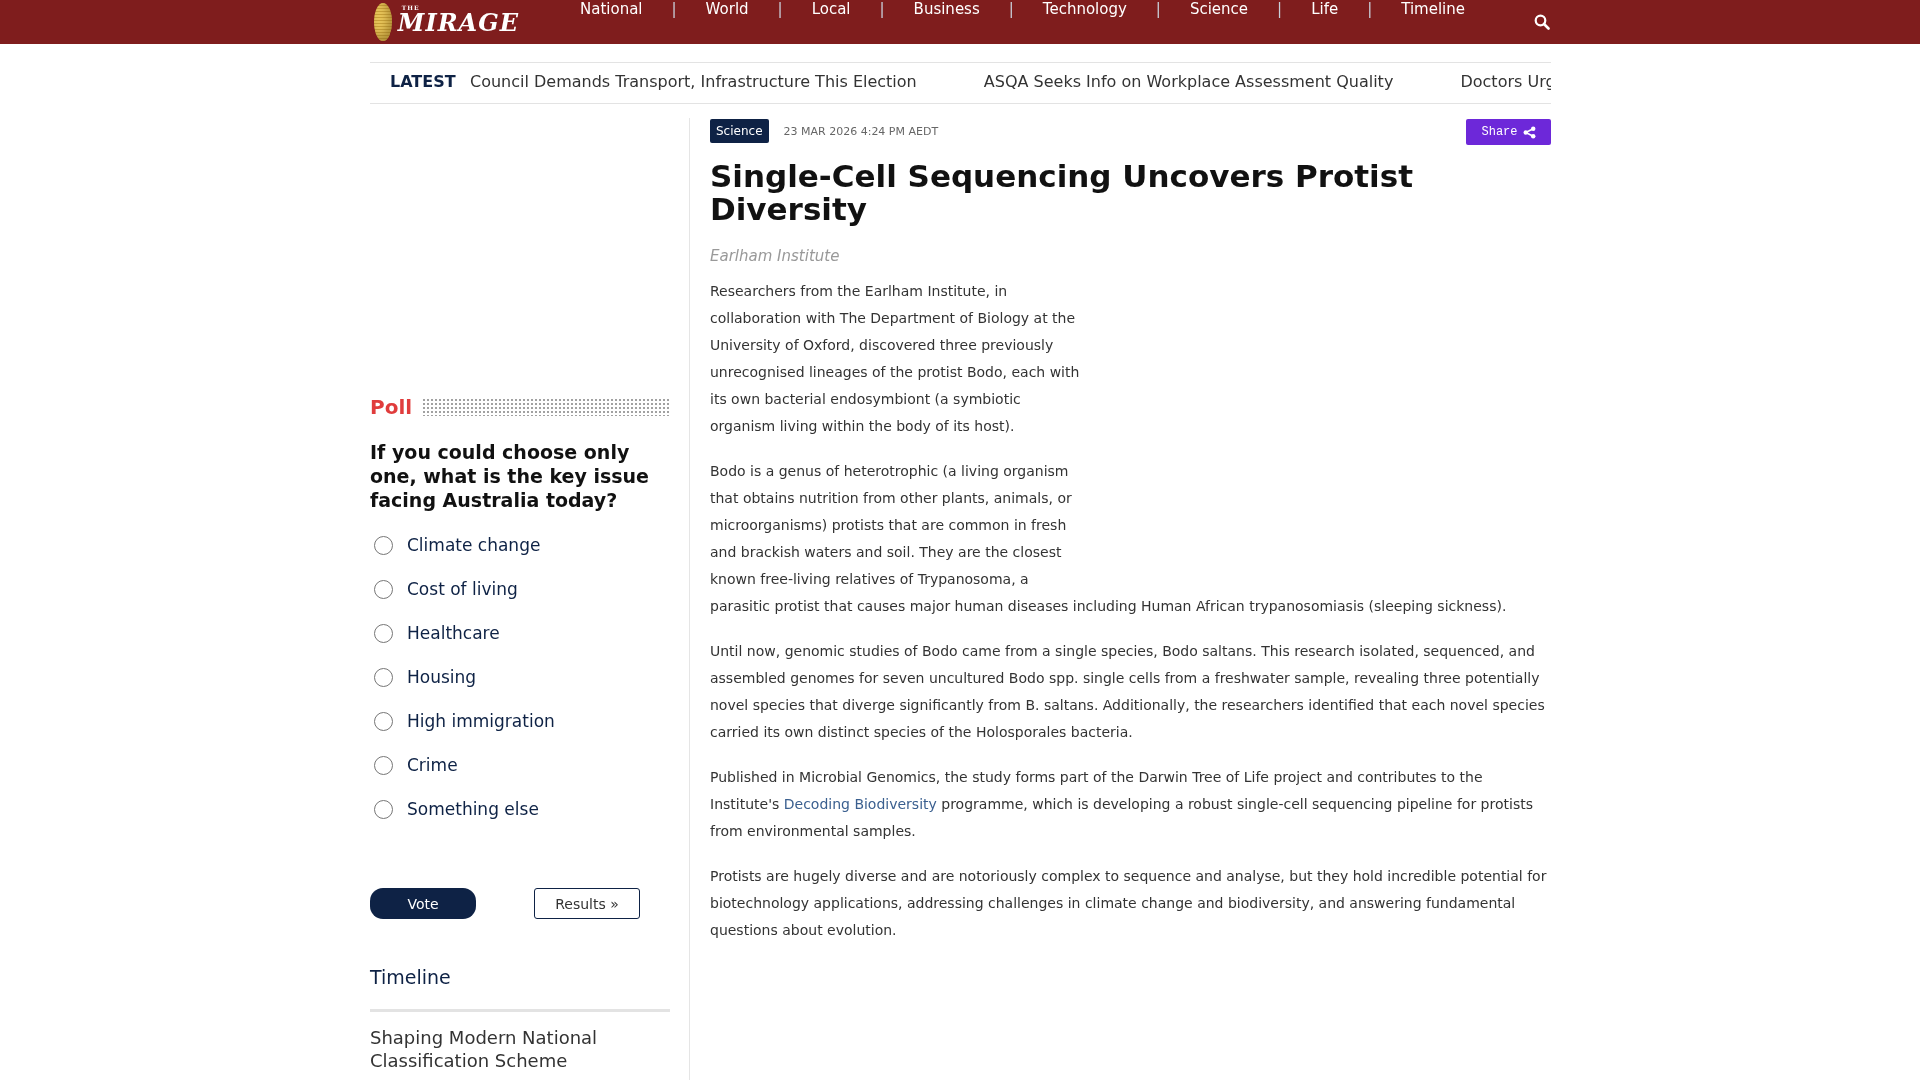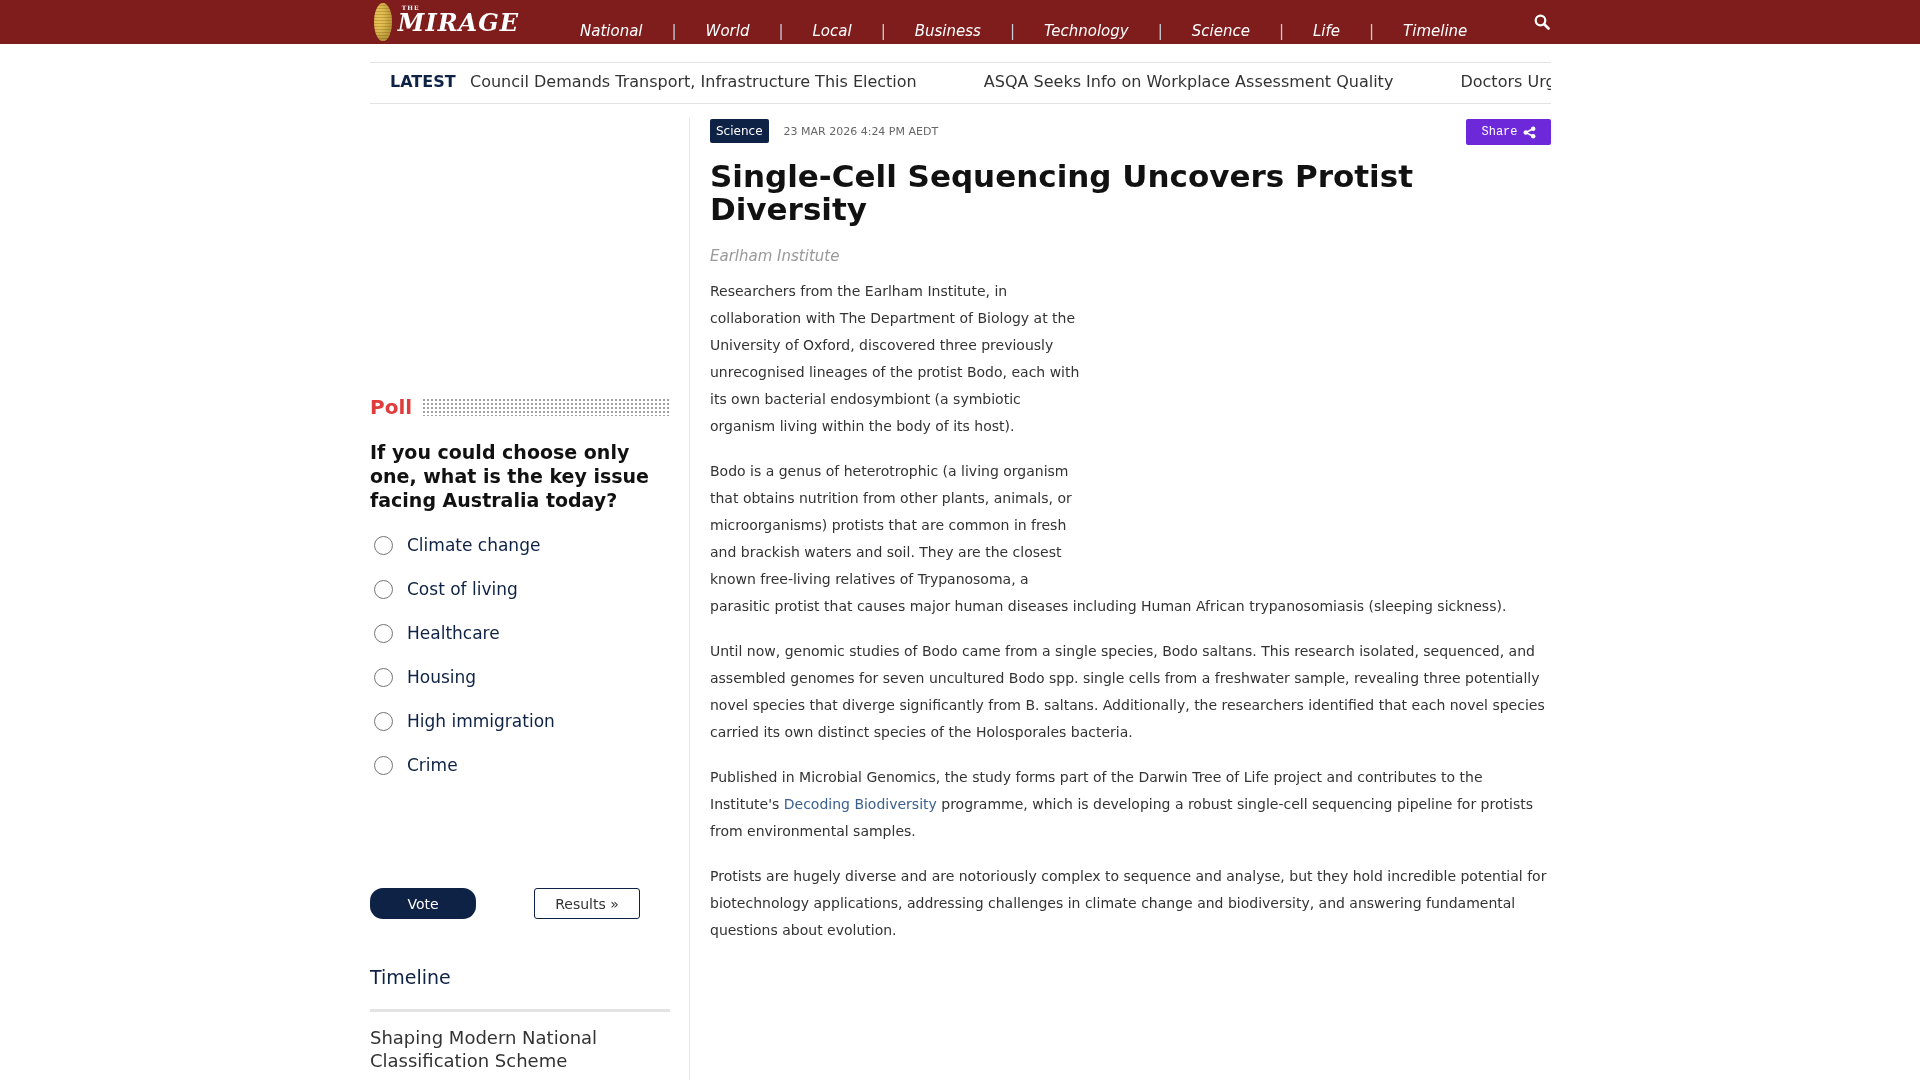--- a/index.html
+++ b/index.html
@@ -6,21 +6,21 @@
   html, body { width: 1920px; height: 1080px; overflow: hidden; background: #ffffff; font-family: "DejaVu Sans", sans-serif; color: #333; }
 
   
   .topbar { position: absolute; left: 0; top: 0; width: 1920px; height: 44px; background: #7f1d1d; }
   .logo { position: absolute; left: 374px; top: 3px; width: 145px; height: 38px; display: flex; align-items: center; }
   .logo-sun { width: 38px; height: 38px; border-radius: 50%;
     background: repeating-linear-gradient(to bottom, #e8c55a 0px, #e8c55a 2px, #c9a23a 2px, #c9a23a 3px);
     box-shadow: inset -4px -4px 8px rgba(120,90,20,0.5); }
   .logo-text { margin-left: 6px; font-family: "DejaVu Serif", serif; font-style: italic; font-weight: bold; font-size: 24px; color: #ffffff; letter-spacing: 1px; position: relative; }
   .logo-the { position: absolute; left: 4px; top: -4px; font-size: 6px; font-style: normal; color: #fff; }
-  .nav { position: absolute; left: 580px; top: 0; height: 40px; display: flex; align-items: flex-end; font-style: italic; }
+  .nav { position: absolute; left: 580px; top: 0; height: 40px; display: flex; align-items: flex-start; }
   .nav-item { color: #ffffff; font-size: 15px; text-decoration: none; }
   .nav-sep { color: #c9cfd9; font-size: 15px; margin: 0 29px; }
   .search-icon { position: absolute; left: 1534px; top: 14px; width: 16px; height: 16px; }
 
   
   .ticker { position: absolute; left: 370px; top: 62px; width: 1181px; height: 42px; border-top: 1px solid #e3e3e3; border-bottom: 1px solid #e3e3e3; overflow: hidden; white-space: nowrap; }
   .ticker-label { position: absolute; left: 20px; top: 9px; font-weight: bold; font-size: 16px; color: #0e2245; }
   .ticker-items { position: absolute; left: 100px; top: 9px; font-size: 16px; color: #333; }
   .ticker-item { margin-right: 62px; color: #333; text-decoration: none; }
 
@@ -125,20 +125,24 @@
       <span class="option-label">Housing</span>
     </label>
     <label class="poll-option">
       <span class="radio"></span>
       <span class="option-label">High immigration</span>
     </label>
     <label class="poll-option">
       <span class="radio"></span>
       <span class="option-label">Crime</span>
     </label>
+    <label class="poll-option">
+      <span class="radio"></span>
+      <span class="option-label">Something else</span>
+    </label>
   </div>
   <button class="vote-btn">Vote</button>
   <button class="results-btn">Results »</button>
 
   <div class="timeline-title">Timeline</div>
   <div class="timeline-rule"></div>
   <div class="timeline-item">Shaping Modern National Classification Scheme</div>
 </aside>
 
 <div class="sidebar-divider"></div>

